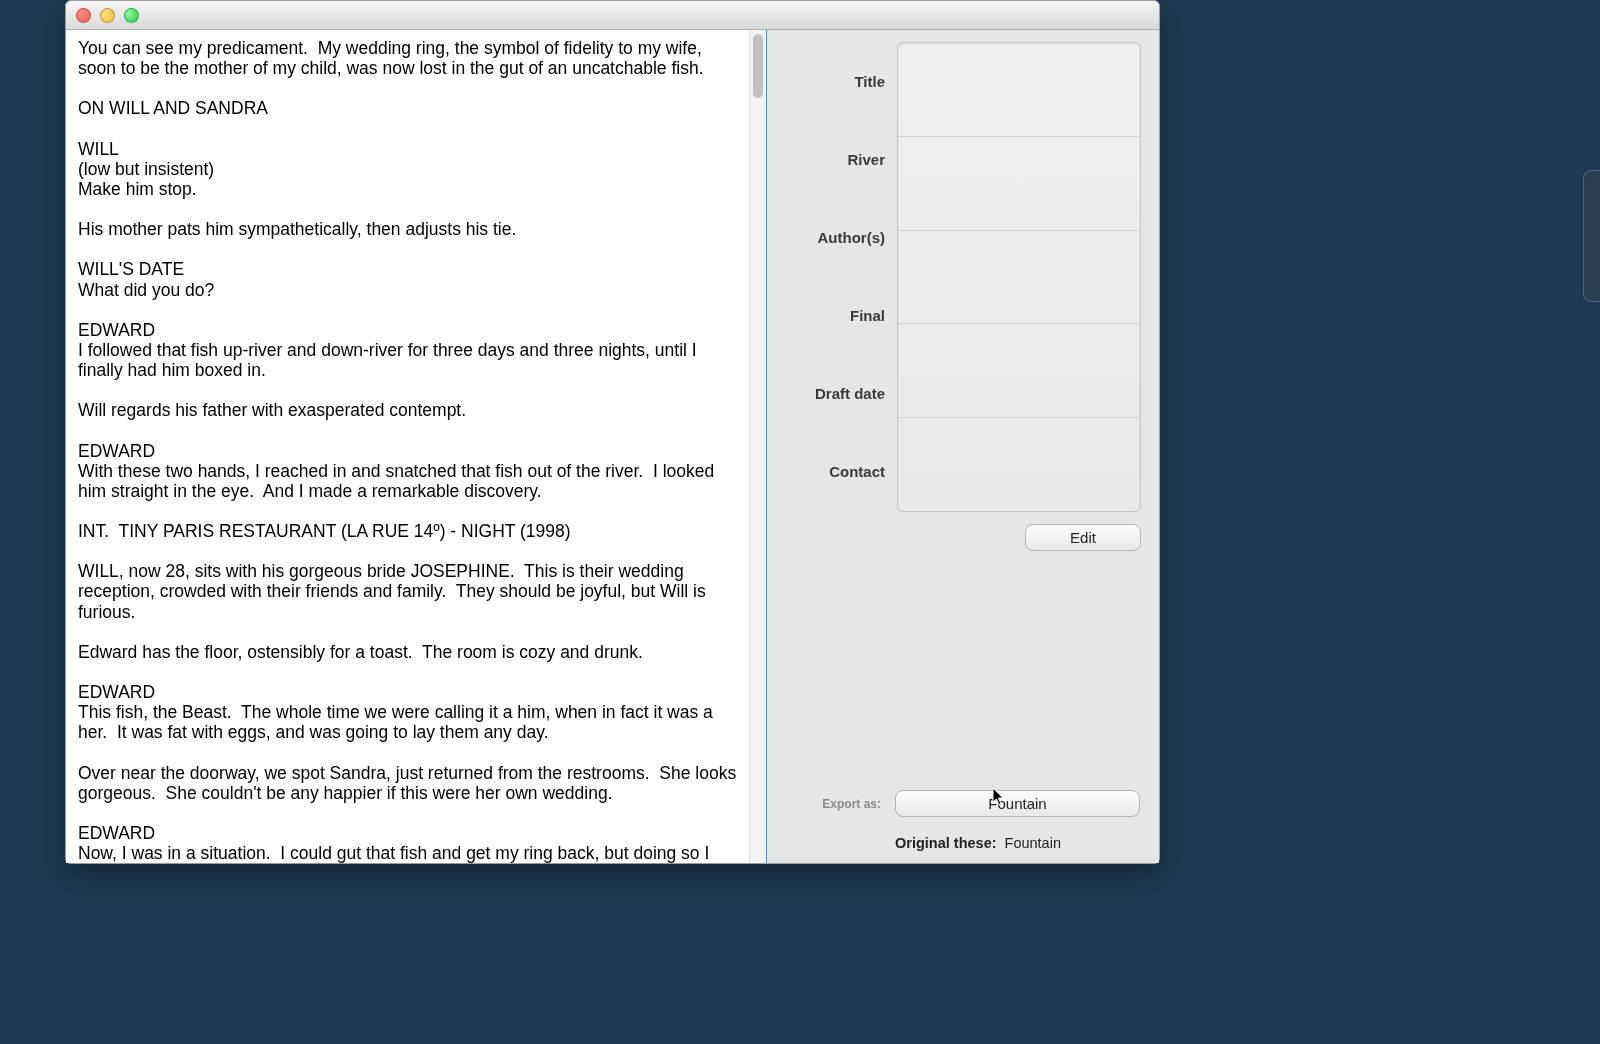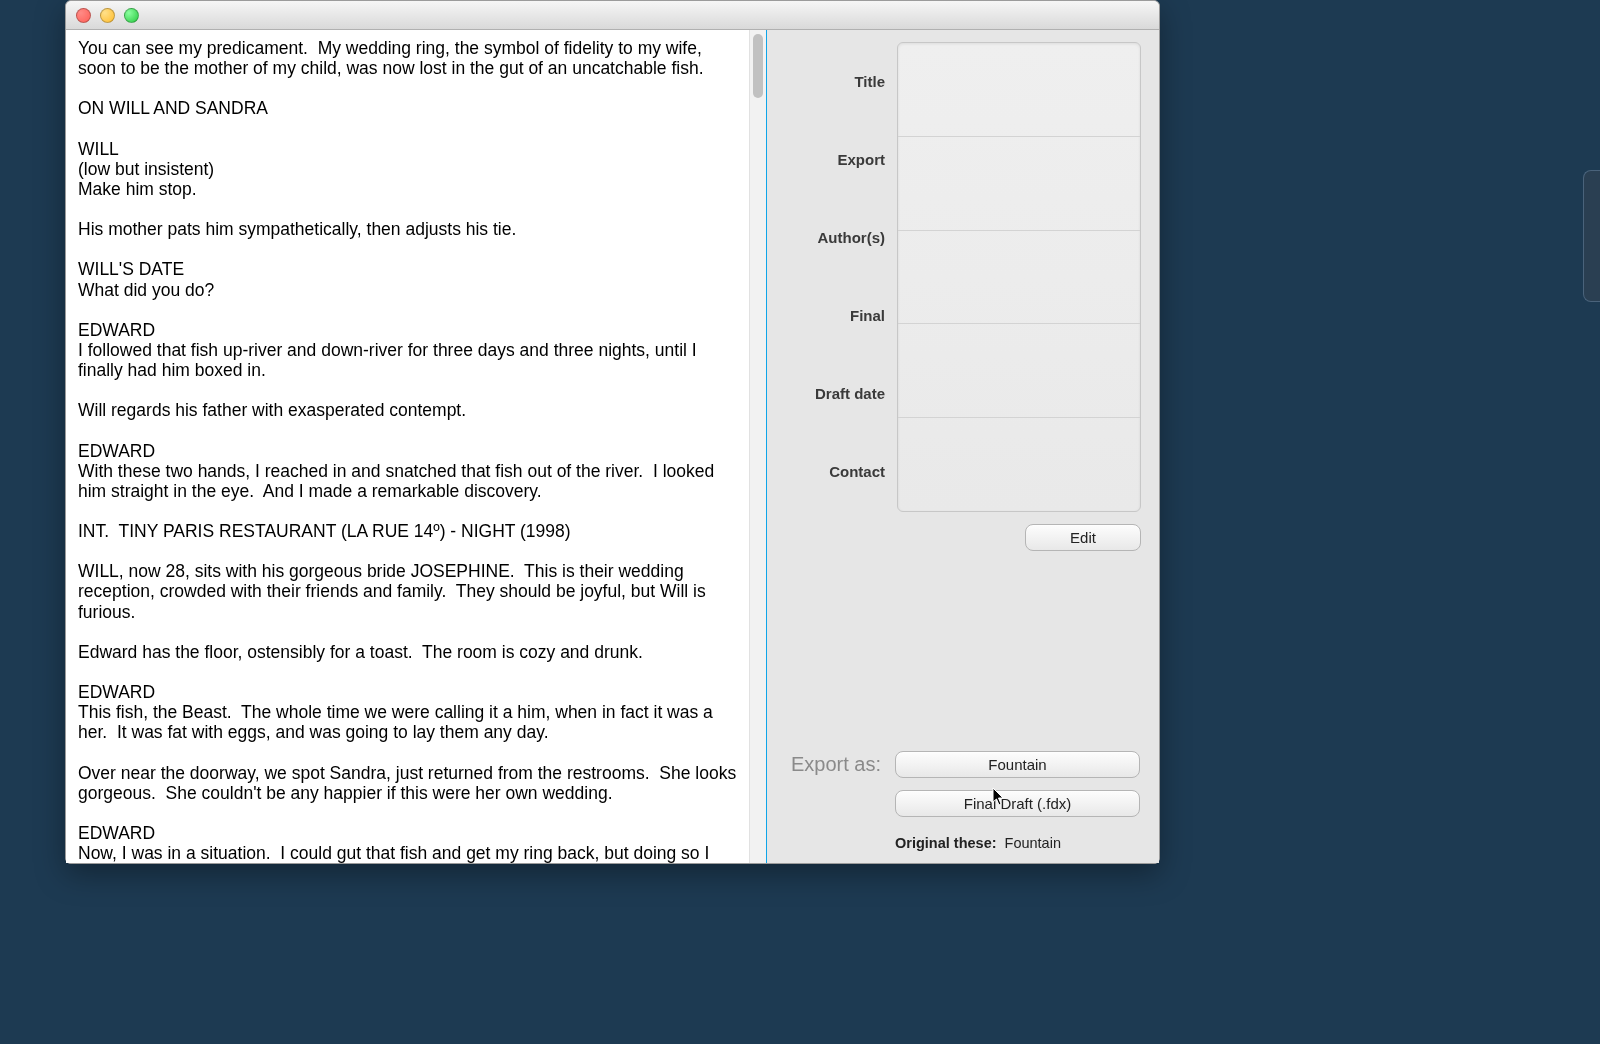--- a/index.html
+++ b/index.html
@@ -168,22 +168,23 @@
     gap: 12px;
   }
   .export-row {
     display: flex;
     align-items: center;
     gap: 14px;
   }
   .export-label {
     width: 96px;
     text-align: right;
-    font-size: 20px;
+    font-size: 12px;
     color: #8a8a8a;
+    font-weight: bold;
   }
   .orig {
     display: flex;
     gap: 8px;
     margin-top: 6px;
     padding-left: 0;
     font-size: 14.5px;
     justify-content: flex-start;
     margin-left: 110px;
   }
@@ -259,21 +260,21 @@
 Now, I was in a situation.  I could gut that fish and get my ring back, but doing so I would be killing the smartest catfish in the Ashton River, soon to be mother of a hundred others.</div>
       <div class="scrollbar">
         <div class="thumb"></div>
       </div>
     </div>
 
     <div class="sidebar">
       <div class="meta">
         <div class="labels">
           <div>Title</div>
-          <div>Export</div>
+          <div>River</div>
           <div>Author(s)</div>
           <div>Final</div>
           <div>Draft date</div>
           <div>Contact</div>
         </div>
         <div class="fields">
           <div class="field"></div>
           <div class="field"></div>
           <div class="field"></div>
           <div class="field"></div>
@@ -282,24 +283,20 @@
       </div>
 
       <div class="edit-row">
         <div class="btn">Edit</div>
       </div>
 
       <div class="export">
         <div class="export-row">
           <div class="export-label">Export as:</div>
           <div class="btn wide">Fountain</div>
-        </div>
-        <div class="export-row">
-          <div class="export-label"></div>
-          <div class="btn wide">Final Draft (.fdx)</div>
         </div>
         <div class="orig">
           <span class="lbl">Original these:</span>
           <span class="val">Fountain</span>
         </div>
       </div>
     </div>
   </div>
 
   <div class="cursor">

